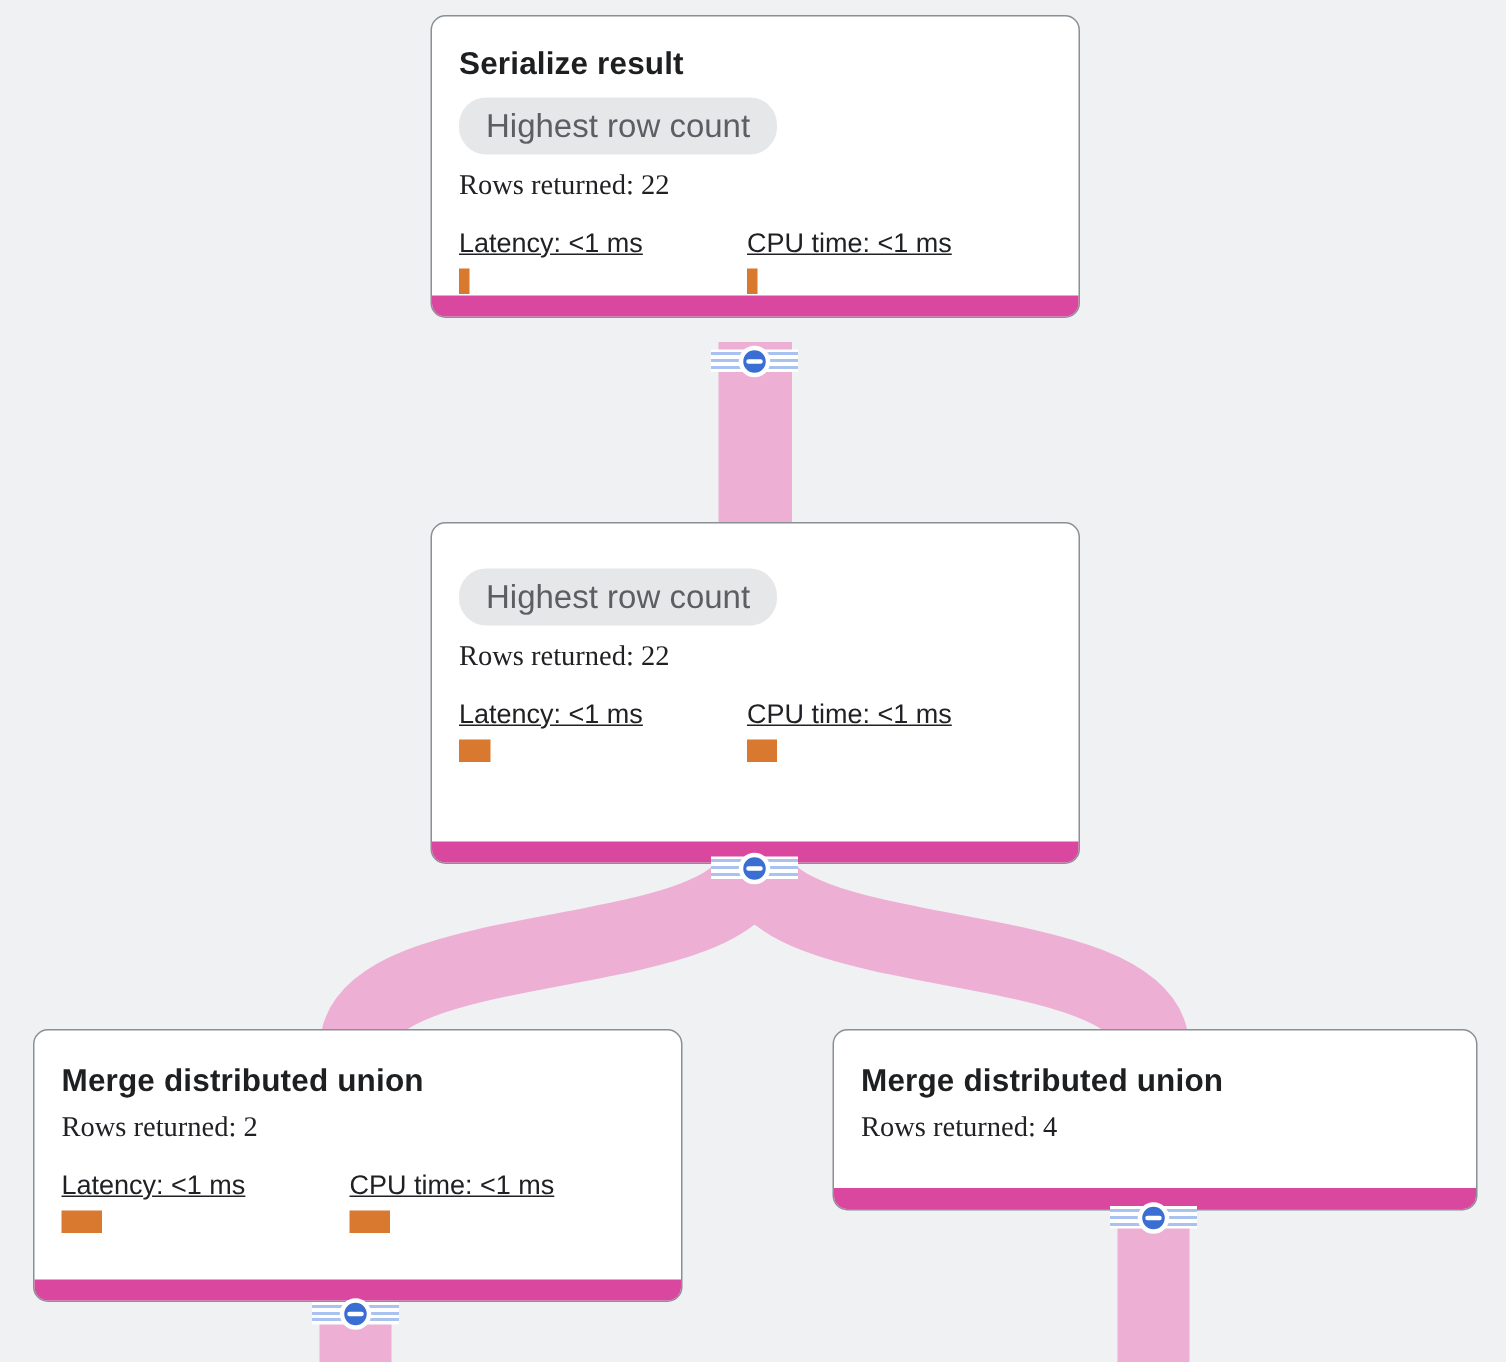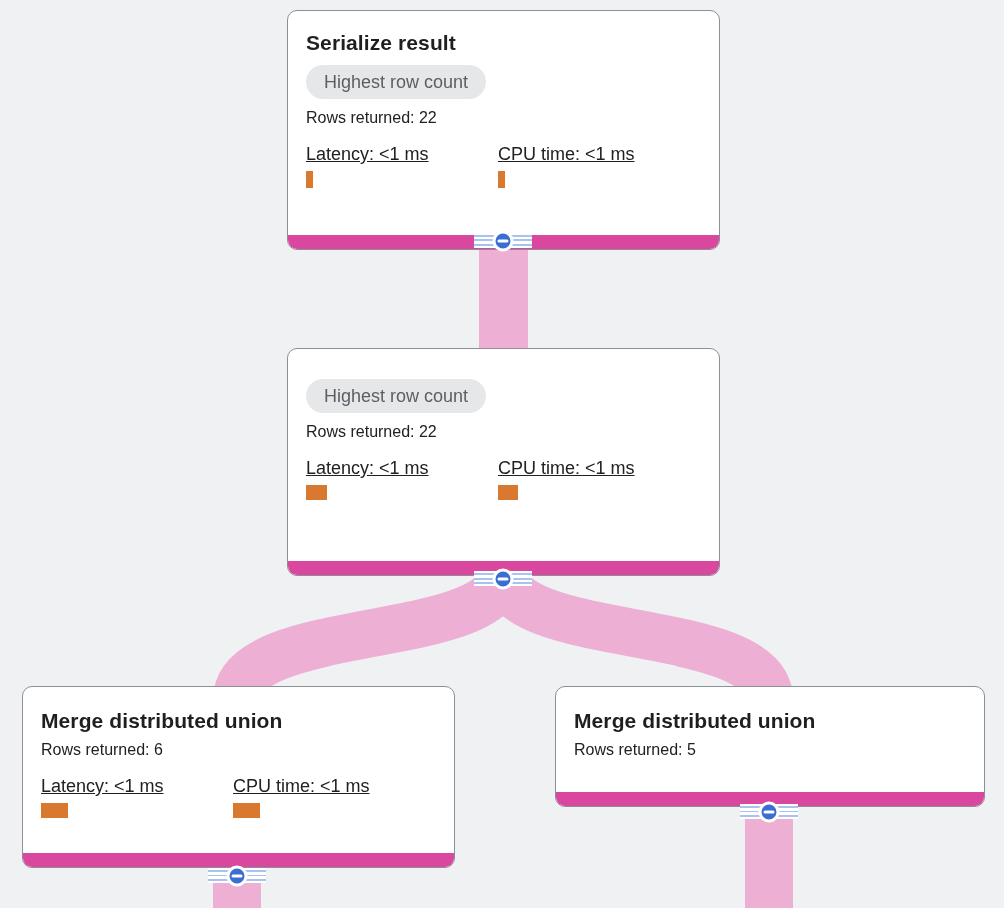--- a/index.html
+++ b/index.html
@@ -32,29 +32,30 @@
     font-size: 21px;
     font-weight: 700;
     color: #1d1f21;
     letter-spacing: 0.1px;
   }
   .badge {
     display: inline-block;
     margin-top: 10px;
     background: #e6e7e9;
     color: #5b5f64;
-    font-size: 18px;
+    font-size: 22px;
     font-weight: 400;
     line-height: 1;
     padding: 8px 18px;
     border-radius: 18px;
   }
   .rows-returned {
     margin-top: 10px;
-    font-size: 16px;
+    font-size: 19px;
+    font-family: Liberation Serif, serif;
   }
   .rows-returned.tight { margin-top: 8px; }
   .metrics {
     display: flex;
     margin-top: 17px;
     font-size: 18px;
   }
   .metric-col { width: 192px; text-decoration: underline; }
   .metric-col + .metric-col { width: auto; }
   .mini-bar {
@@ -107,21 +108,21 @@
 <div id="canvas">
 
   <svg id="flow-svg" viewBox="0 0 1004 908">
     <rect x="479" y="228" width="49" height="124" fill="#eeafd5"></rect>
     <path d="M503 570 C503 648, 237 618, 237 700" fill="none" stroke="#eeafd5" stroke-width="48"></path>
     <path d="M503 570 C503 648, 769 618, 769 700" fill="none" stroke="#eeafd5" stroke-width="48"></path>
     <rect x="213" y="858" width="48" height="50" fill="#eeafd5"></rect>
     <rect x="745" y="798" width="48" height="110" fill="#eeafd5"></rect>
   </svg>
 
-  <div class="card" style="left:287px; top:10px; width:433px; height:240px;">
+  <div class="card" style="left:287px; top:10px; width:433px; height:202px;">
     <div class="card-content">
       <div class="node-title">Serialize result</div>
       <div class="badge">Highest row count</div>
       <div class="rows-returned">Rows returned: 22</div>
       <div class="metrics">
         <div class="metric-col">
           <div>Latency: &lt;1 ms</div>
           <div class="mini-bar" style="width: 7px; height: 17px;"></div>
         </div>
         <div class="metric-col">
@@ -147,39 +148,39 @@
           <div class="mini-bar" style="width: 20px; height: 15px;"></div>
         </div>
       </div>
     </div>
     <div class="bottom-bar"></div>
   </div>
 
   <div class="card" style="left:22px; top:686px; width:433px; height:182px;">
     <div class="card-content" style="padding-top:22px;">
       <div class="node-title">Merge distributed union</div>
-      <div class="rows-returned tight">Rows returned: 6</div>
+      <div class="rows-returned tight">Rows returned: 2</div>
       <div class="metrics">
         <div class="metric-col">
           <div>Latency: &lt;1 ms</div>
           <div class="mini-bar" style="width: 27px; height: 15px;"></div>
         </div>
         <div class="metric-col">
           <div>CPU time: &lt;1 ms</div>
           <div class="mini-bar" style="width: 27px; height: 15px;"></div>
         </div>
       </div>
     </div>
     <div class="bottom-bar"></div>
   </div>
 
   <div class="card" style="left:555px; top:686px; width:430px; height:121px;">
     <div class="card-content" style="padding-top:22px;">
       <div class="node-title">Merge distributed union</div>
-      <div class="rows-returned tight">Rows returned: 5</div>
+      <div class="rows-returned tight">Rows returned: 4</div>
     </div>
     <div class="bottom-bar"></div>
   </div>
 
   <div class="connector" style="left:474px; top:233px;">
     <div class="collapse-circle">
       <div class="minus-glyph"></div>
     </div>
   </div>
 

